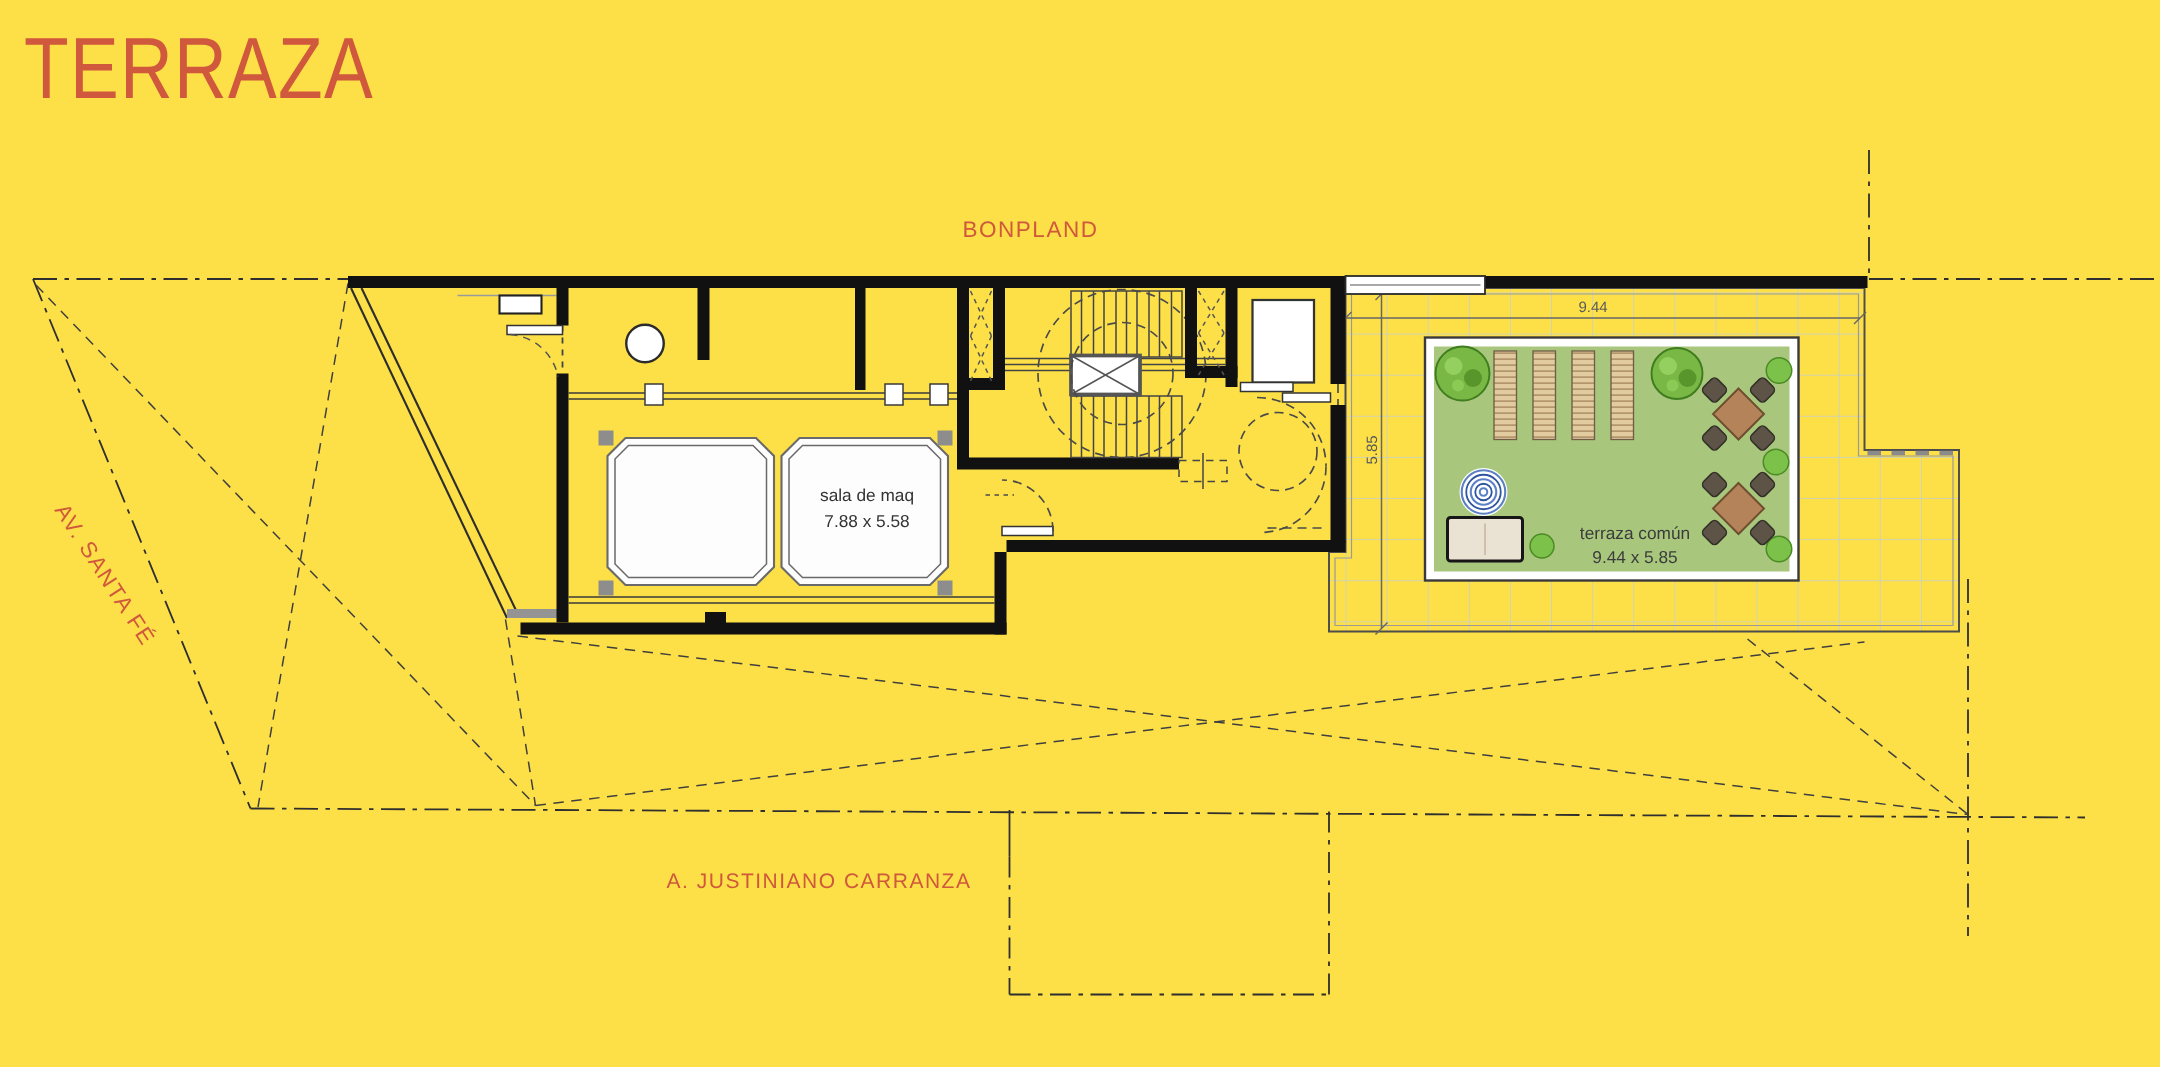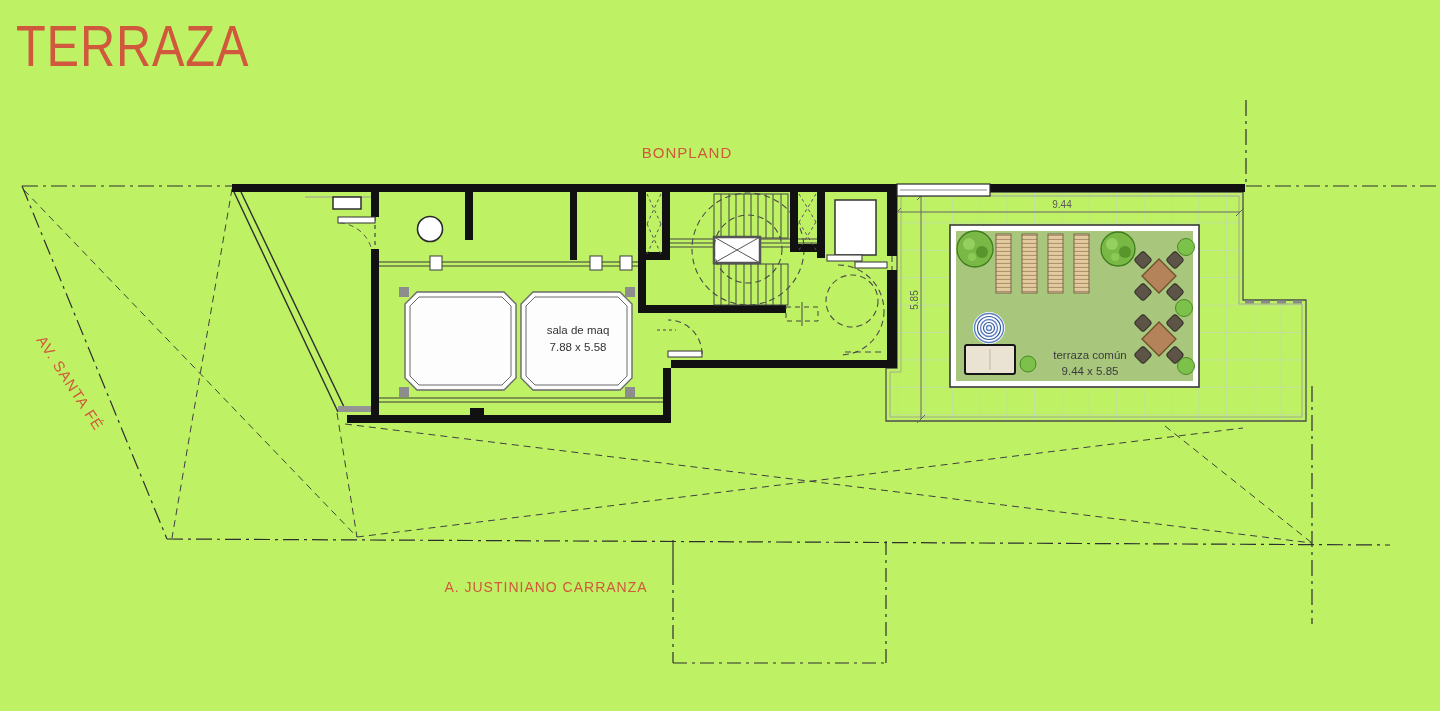--- a/index.html
+++ b/index.html
@@ -1,16 +1,16 @@
 <!DOCTYPE html>
 <html><head>
 <meta charset="utf-8">
 <style>
   html,body{margin:0;padding:0;background:#ffffff;}
-  .stage{position:relative;width:1440px;height:711px;background:#bef264;overflow:hidden;
+  .stage{position:relative;width:1440px;height:711px;background:#fde047;overflow:hidden;
          font-family:"Liberation Sans",sans-serif;}
   .plan-title{position:absolute;top:12px;left:16px;font-size:58px;font-weight:500;
               letter-spacing:1px;color:#d0583c;transform:scaleX(.84);transform-origin:left top;
               white-space:nowrap;}
   svg{position:absolute;top:0;left:0;}
   text{font-family:"Liberation Sans",sans-serif;}
 </style>
 </head>
 <body>
 

